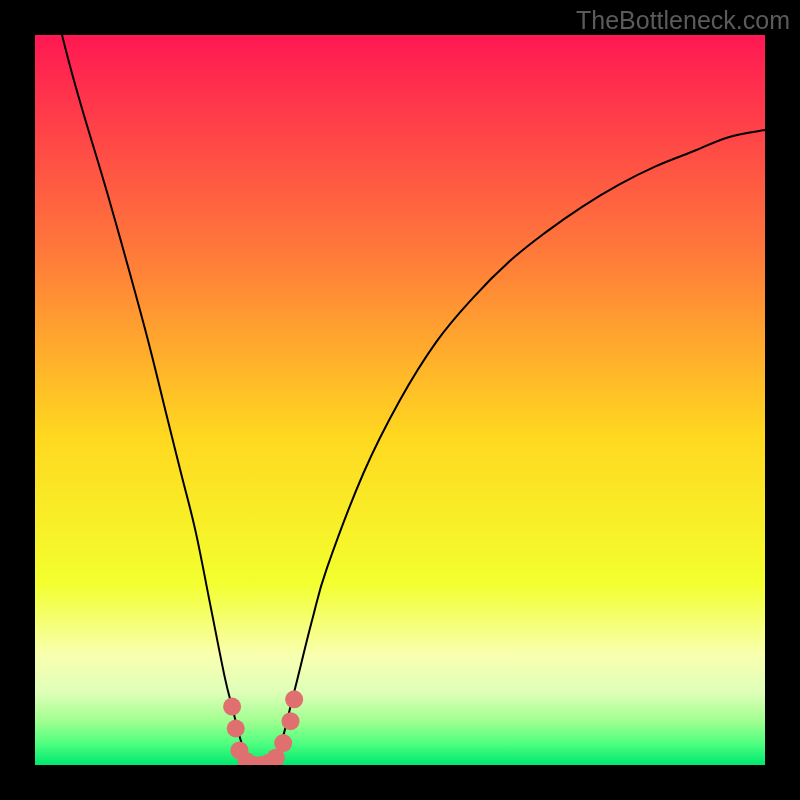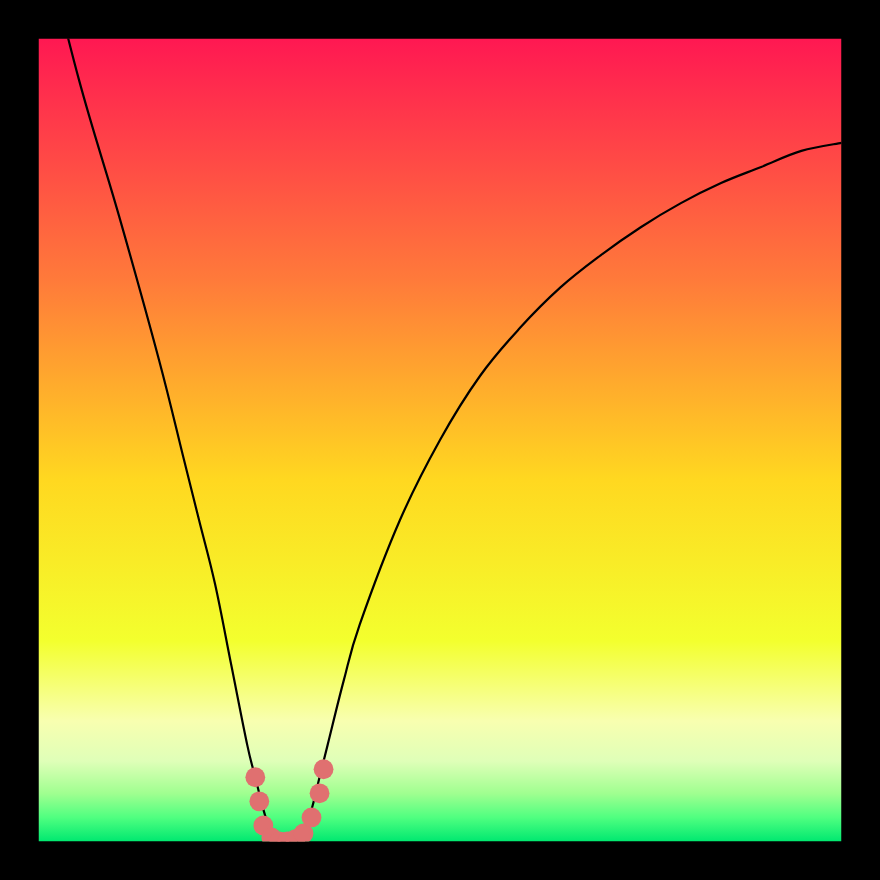--- a/index.html
+++ b/index.html
@@ -35,20 +35,21 @@
     letter-spacing: 0px;
   }
   svg {
     display: block;
   }
 </style>
 </head>
 <body>
 
 <div class="chart-container">
+  <div class="watermark">TheBottleneck.com</div>
   <div class="plot-area">
     <svg id="chart-svg" width="730" height="730" viewBox="0 0 730 730">
       <defs>
         <linearGradient id="bg-grad" x1="0" y1="0" x2="0" y2="1">
             <stop offset="0%" stop-color="#ff1852"></stop>
             <stop offset="30%" stop-color="#ff7a3a"></stop>
             <stop offset="55%" stop-color="#ffd820"></stop>
             <stop offset="75%" stop-color="#f3ff2e"></stop>
             <stop offset="85%" stop-color="#f8ffb0"></stop>
             <stop offset="90%" stop-color="#dfffb8"></stop>

